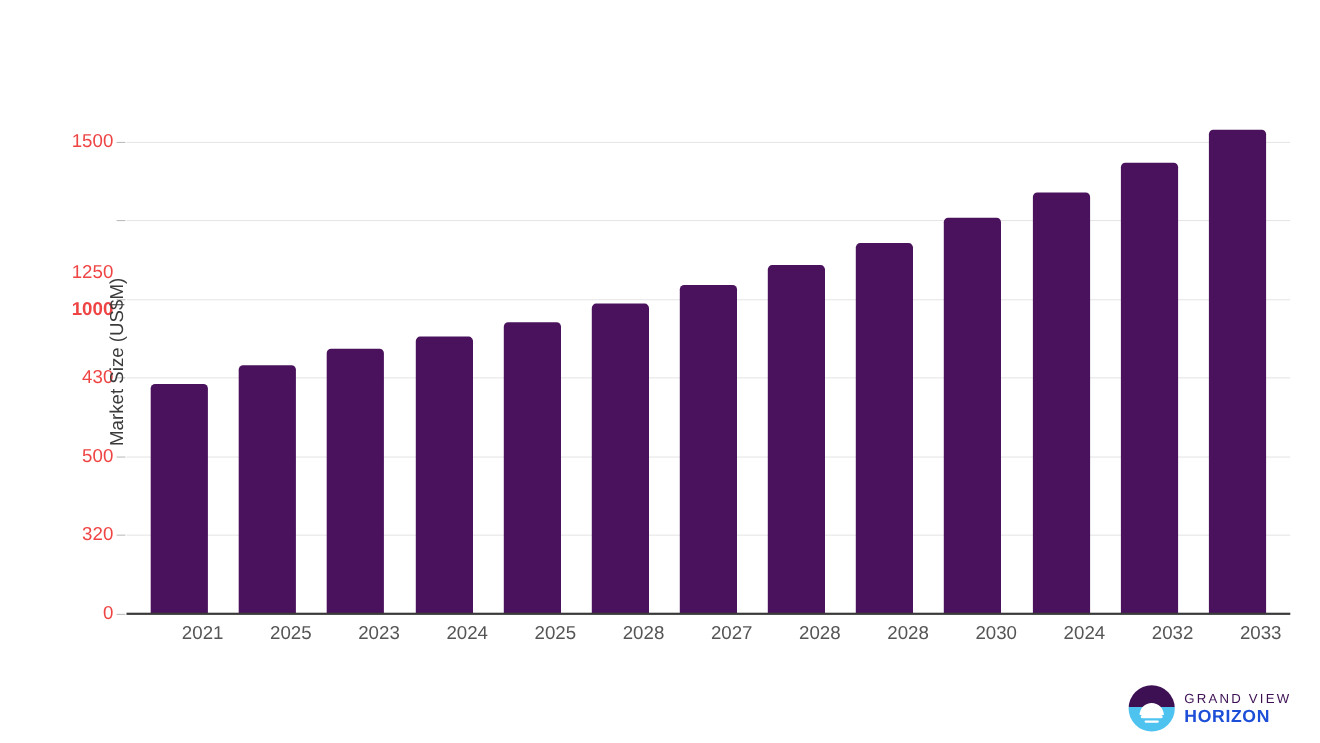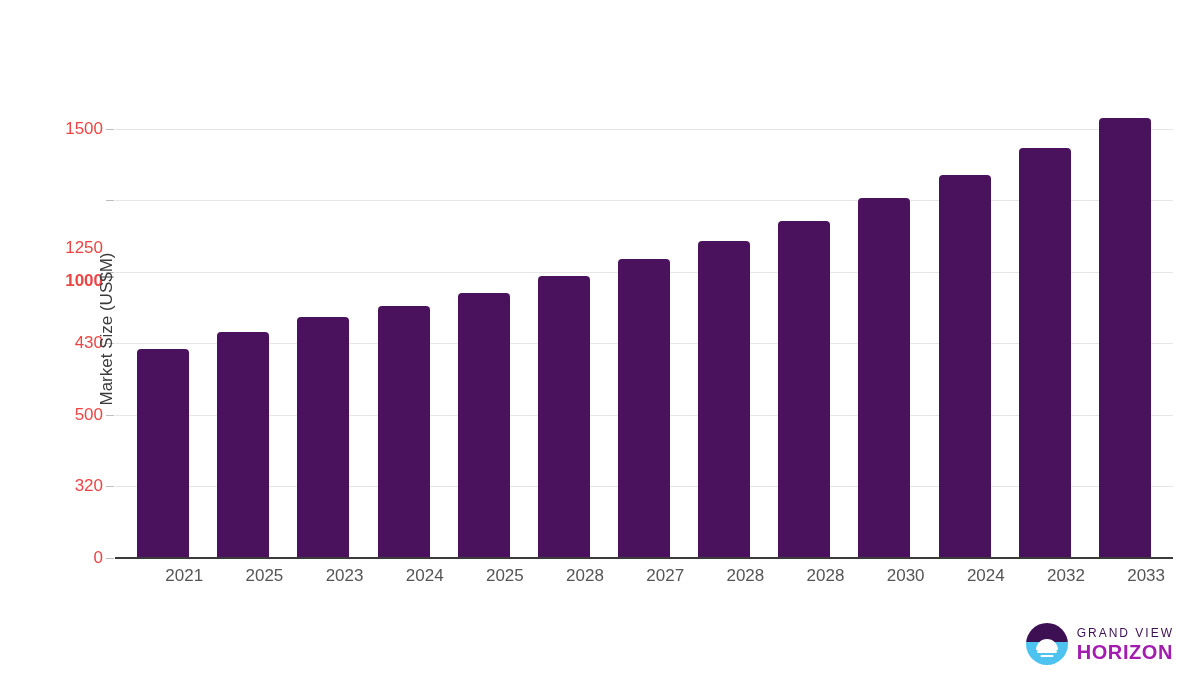--- a/index.html
+++ b/index.html
@@ -166,23 +166,23 @@
   #logo-ray-1 { top: 65%; width: 20px; }
   #logo-ray-2 { top: 76%; width: 13px; }
   #logo-text { display: flex; flex-direction: column; line-height: 1; }
   #logo-grand-view {
     font-size: 12px;
     letter-spacing: 2.0px;
     color: #3c1053;
     font-weight: normal;
   }
   #logo-horizon {
-    font-size: 20px;
+    font-size: 16px;
     letter-spacing: 0.6px;
-    color: #a21caf;
+    color: #1d4ed8;
     font-weight: bold;
     margin-top: 3px;
   }
 </style>
 </head>
 <body>
 
 <div id="card">
 
 

